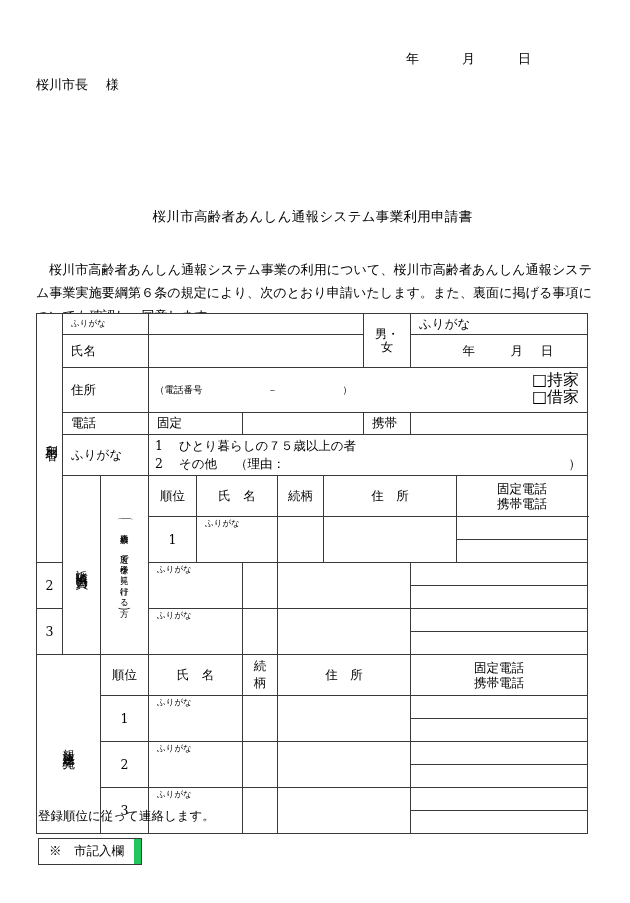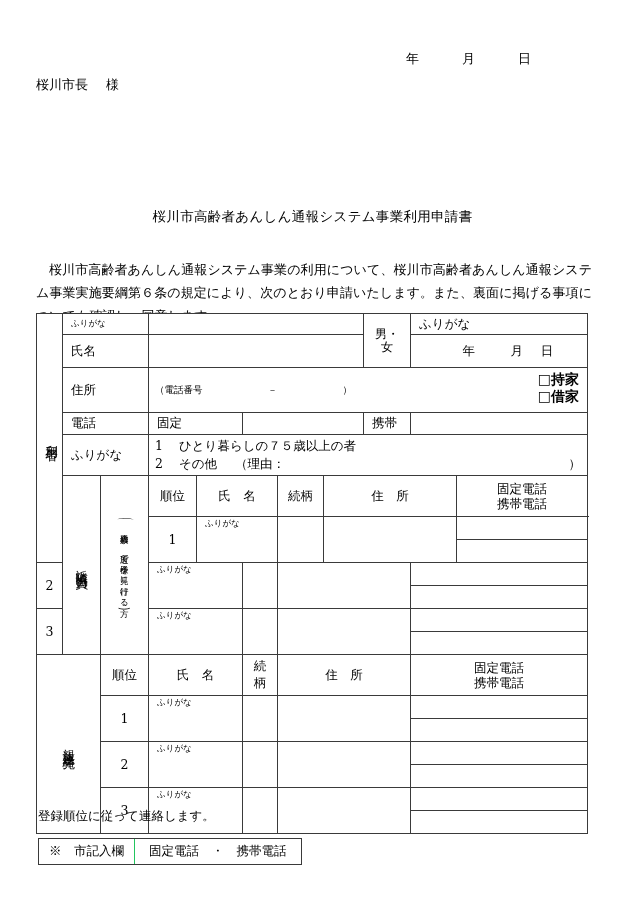--- a/index.html
+++ b/index.html
@@ -172,21 +172,21 @@
   .dob-inner span { display: inline-block; }
   .dob-inner .dy { width: 48px; }
   .dob-inner .dm { width: 48px; }
 
   .addr-top {
     font-size: 9.5px;
     white-space: nowrap;
   }
   .addr-top .zdash { display: inline-block; width: 44px; text-align: center; }
   .addr-top .zpad { display: inline-block; width: 48px; }
-  .own-box { font-size: 14px; line-height: 17px; white-space: nowrap; font-weight: bold; }
+  .own-box { font-size: 16px; line-height: 17px; white-space: nowrap; }
 
   .reason-line { line-height: 18px; white-space: nowrap; }
   .reason-line .num { display: inline-block; width: 24px; }
   .reason-tail { float: right; }
 
   .hdr-two { text-align: center; line-height: 15px; }
 
   
   .footnote {
     position: absolute;
@@ -199,21 +199,21 @@
     position: absolute;
     left: 38px;
     top: 838px;
     border: 1px solid #3a3a3a;
     display: flex;
     font-size: 12.5px;
     background: #fff;
   }
   .city-box .cb-l {
     padding: 4px 10px;
-    border-right: 1px solid #22c55e;
+    border-right: 7px solid #22c55e;
     white-space: nowrap;
   }
   .city-box .cb-r {
     padding: 4px 14px;
     white-space: nowrap;
   }
 </style>
 </head>
 <body>
 
@@ -414,16 +414,15 @@
         <div style="height:22px"></div>
       </td>
     </tr>
   </tbody>
     </table>
 
   <div class="footnote">登録順位に従って連絡します。</div>
 
   <div class="city-box">
     <div class="cb-l">※　市記入欄</div>
-    <div class="cb-r">固定電話　・　携帯電話</div>
   </div>
 
 </div>
 
 </body></html>

